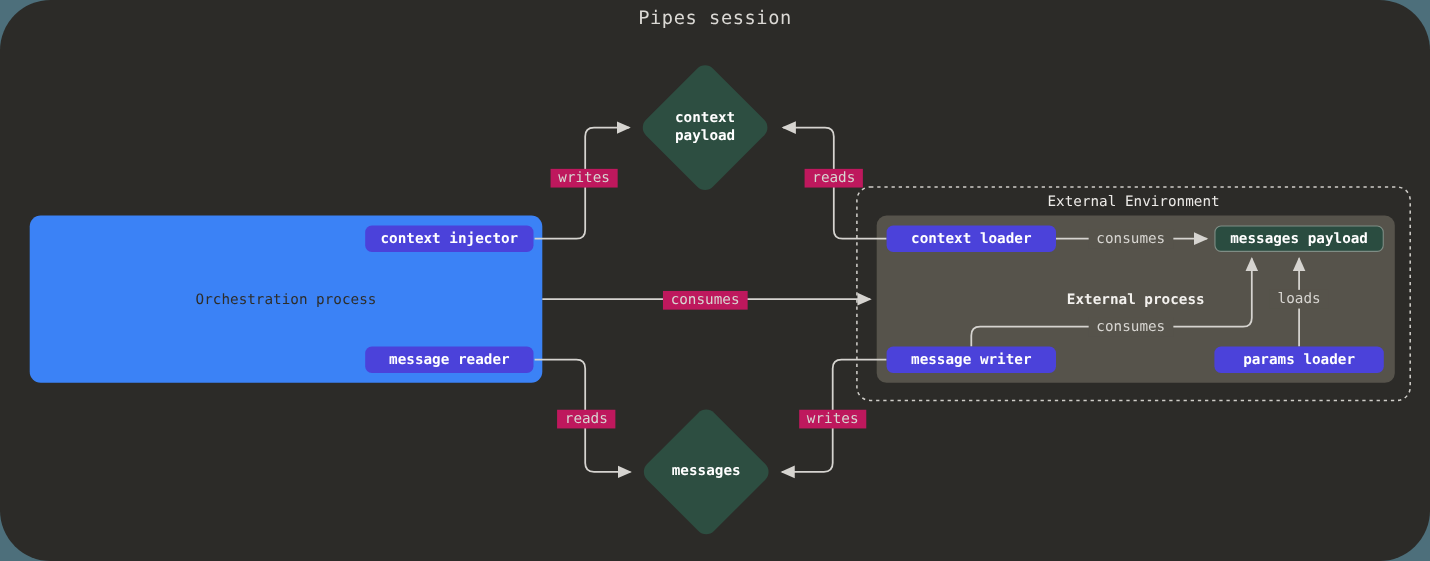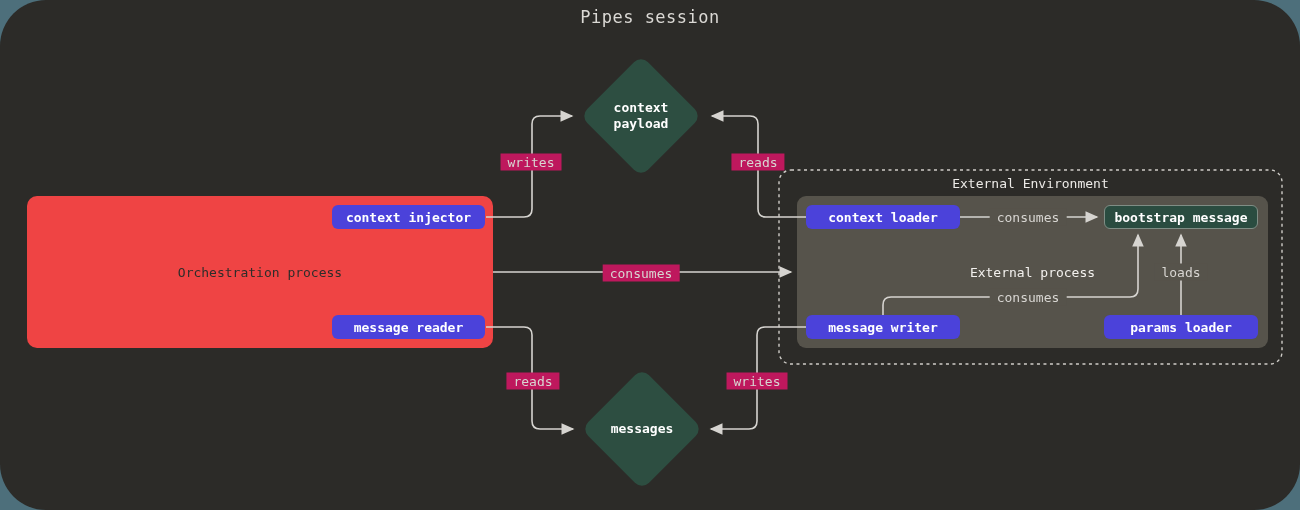--- a/index.html
+++ b/index.html
@@ -1,23 +1,23 @@
 <!DOCTYPE html>
 <html><head>
 <meta charset="utf-8">
 <style>
   html,body{margin:0;padding:0;background:#4d6f7b;font-family:"DejaVu Sans Mono","Liberation Mono",monospace;}
   .stage{position:relative;width:1300px;height:510px;background:#4d6f7b;overflow:hidden;}
   .canvas{position:absolute;inset:0;background:#2c2b28;border-radius:46px;}
   .title{position:absolute;left:0;right:0;top:7px;text-align:center;font-size:17px;font-weight:500;color:#dbd9d5;letter-spacing:.5px;}
   
-  .orch-box{position:absolute;left:27px;top:196px;width:466px;height:152px;background:#ef4444;border-radius:10px;}
+  .orch-box{position:absolute;left:27px;top:196px;width:466px;height:152px;background:#3b82f6;border-radius:10px;}
   .orch-label{position:absolute;left:0;top:0;width:100%;height:100%;display:flex;align-items:center;justify-content:center;color:#2e2d2a;font-size:13px;}
   .ext-proc{position:absolute;left:797px;top:196px;width:471px;height:152px;background:#56534b;border-radius:9px;text-align:right;}
-  .ext-proc-label{position:absolute;left:0;top:0;width:100%;height:100%;display:flex;align-items:center;justify-content:center;color:#f3f1ee;font-size:13px;font-weight:normal;}
+  .ext-proc-label{position:absolute;left:0;top:0;width:100%;height:100%;display:flex;align-items:center;justify-content:center;color:#f3f1ee;font-size:13px;font-weight:bold;}
   .env-title{position:absolute;left:779px;top:176px;width:503px;text-align:center;color:#eceae7;font-size:13px;font-weight:normal;}
   
   .chip{position:absolute;height:24px;width:154px;border-radius:6px;background:#4b42da;color:#ffffff;font-size:13px;font-weight:bold;display:flex;align-items:center;justify-content:center;white-space:nowrap;}
   .chip.teal{background:#2a4c40;border:1px solid #7f8d85;height:22px;width:152px;}
   .pos-ci{right:8px;top:9px;}
   .pos-mr{right:8px;bottom:9px;text-align:right;}
   .pos-cl{left:9px;top:9px;}
   .pos-mw{left:9px;bottom:9px;margin-top:11px;}
   .pos-bp{right:10px;top:9px;}
   .pos-pl{right:10px;bottom:9px;}
@@ -88,21 +88,21 @@
     <div class="elabel on-canvas lab-reads-msg">reads</div>
     <div class="elabel on-canvas lab-writes-msg">writes</div>
 
     <div class="orch-box" style="background:transparent;pointer-events:none;">
       <div class="chip pos-ci" style="width:153px;">context injector</div>
       <div class="chip pos-mr" style="width:153px;">message reader</div>
     </div>
 
     <div class="ext-proc" style="background:transparent;pointer-events:none;">
       <div class="chip pos-cl">context loader</div>
-      <div class="chip teal pos-bp">bootstrap message</div>
+      <div class="chip teal pos-bp">messages payload</div>
       <div class="chip pos-mw">message writer</div>
       <div class="chip pos-pl">params loader</div>
     </div>
 
     <div class="diamond diamond-cp">
       <div class="diamond-inner">context payload</div>
     </div>
     <div class="diamond diamond-msg">
       <div class="diamond-inner">messages</div>
     </div>

